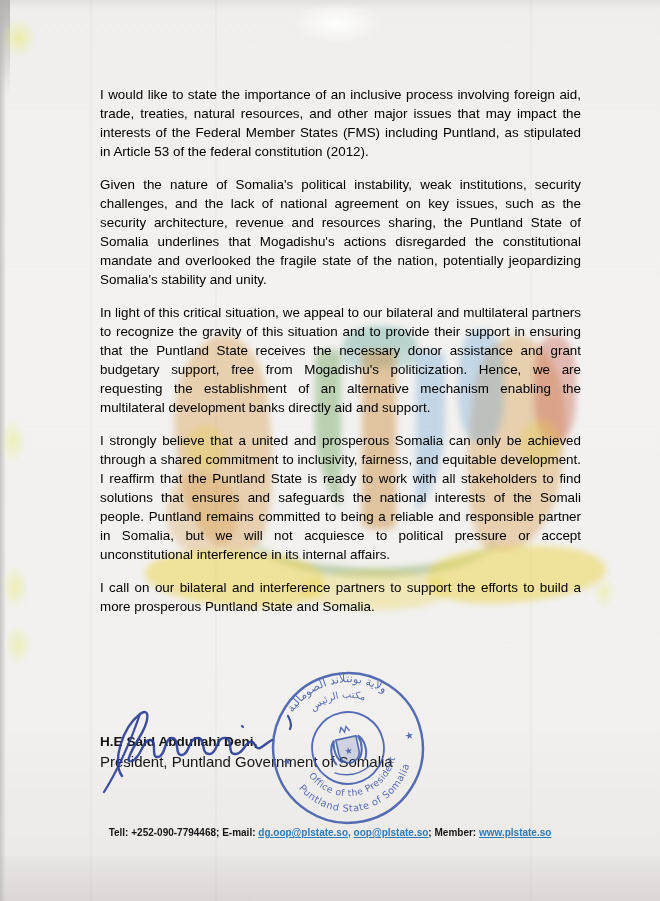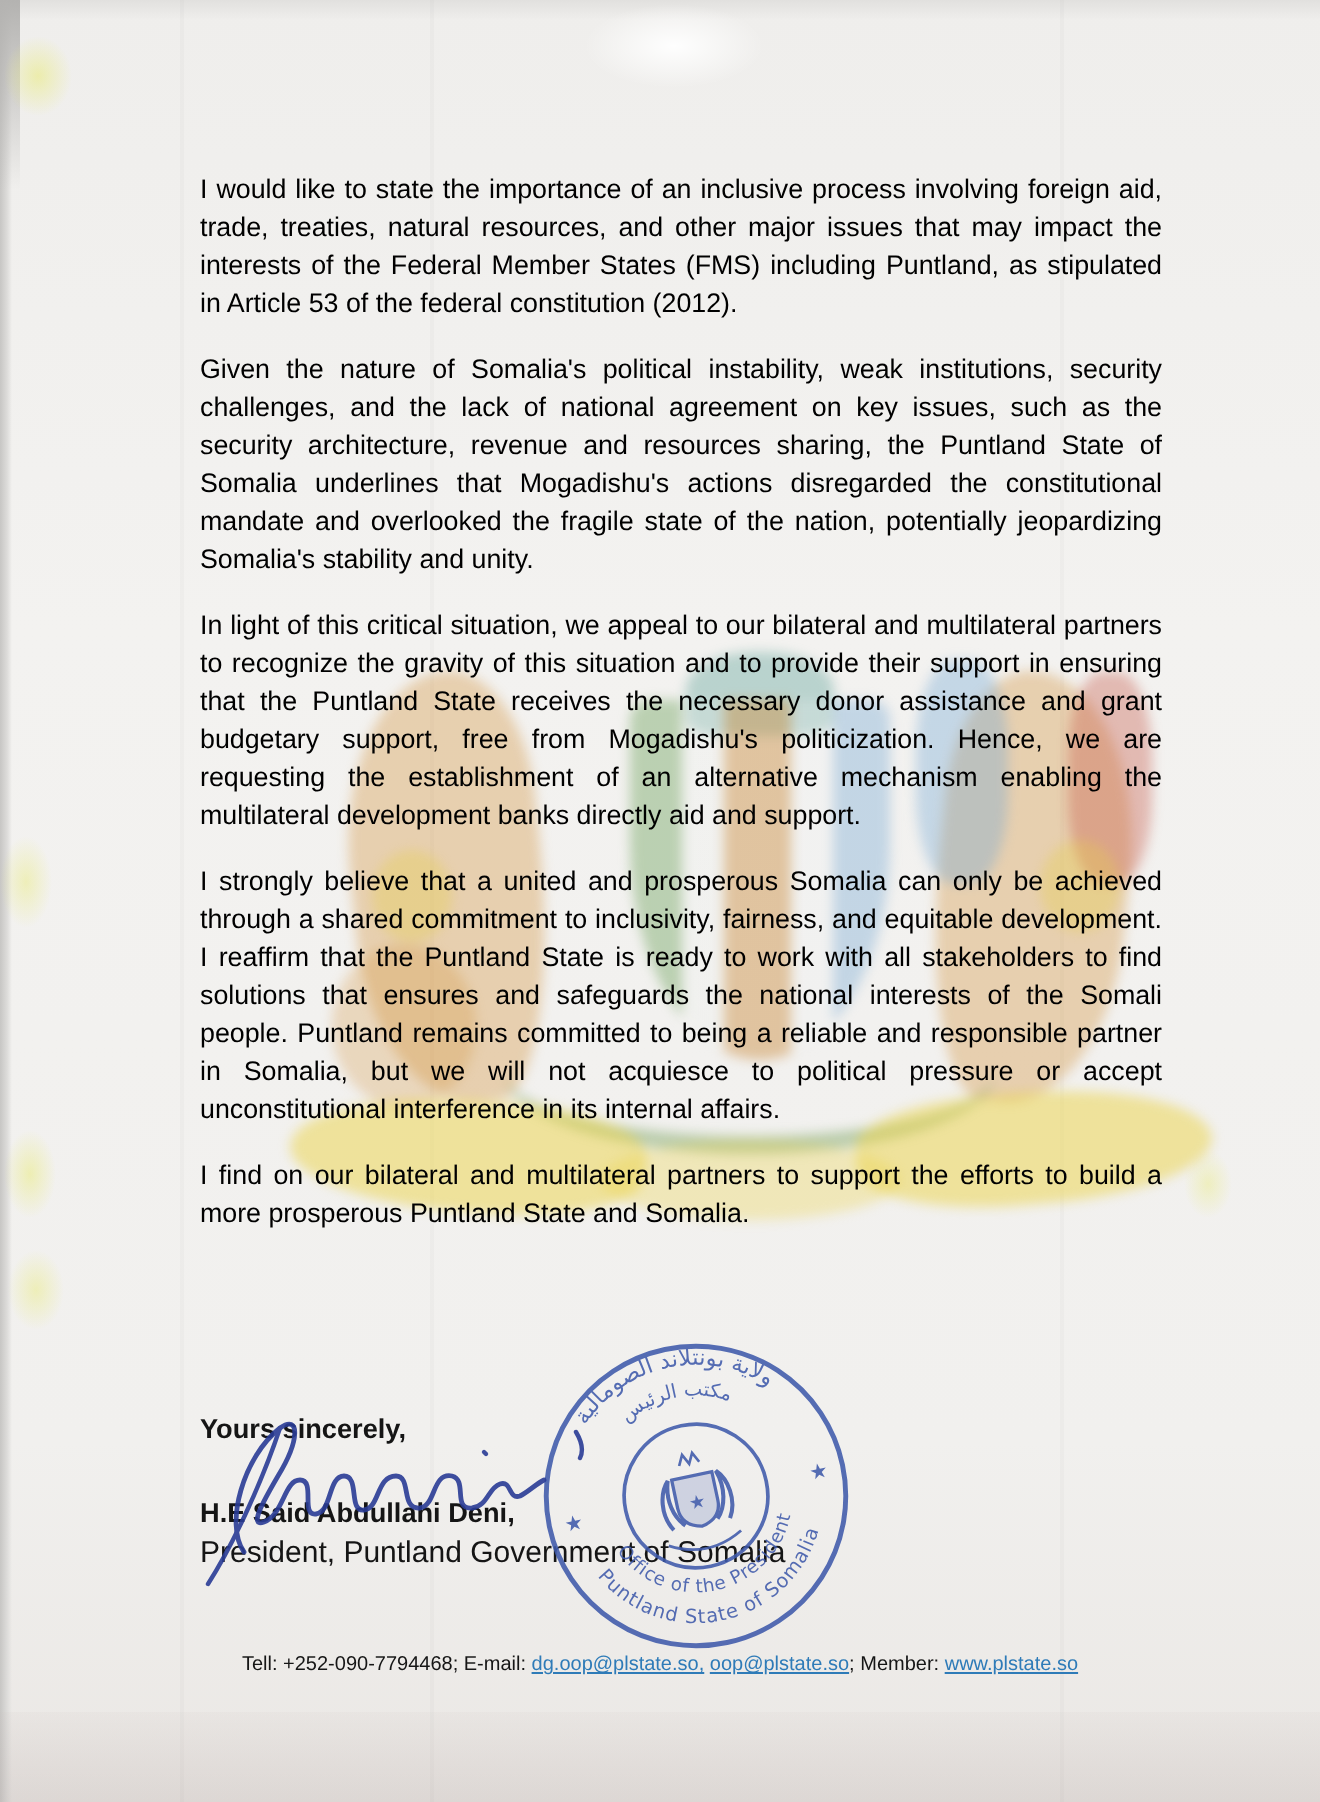--- a/index.html
+++ b/index.html
@@ -57,22 +57,22 @@
   .sig-name{font-weight:bold;font-size:13.6px;margin-top:27px;}
   .sig-title{font-size:15px;margin-top:4px;}
   .signature-svg{position:absolute;left:92px;top:698px;z-index:4;}
   
   .seal{position:absolute;left:268px;top:668px;width:160px;height:160px;z-index:3;
     transform:rotate(-12deg);opacity:.88;}
   .seal text{font-family:"DejaVu Sans",sans-serif;fill:#3f5aab;}
   
   .footer{position:absolute;left:0;top:827px;width:100%;text-align:center;z-index:2;
     font-size:10px;color:#161616;}
-  .footer .lab{font-weight:normal;}
-  .footer a{color:#2e7bb8;text-decoration:underline;font-weight:normal;}
+  .footer .lab{font-weight:bold;}
+  .footer a{color:#2e7bb8;text-decoration:underline;font-weight:bold;}
 </style>
 </head>
 <body>
 
 <div class="edge-left"></div>
 <div class="edge-top"></div>
 <div class="corner-tl"></div>
 <div class="glare-top"></div>
 <div class="bottom-band"></div>
 <div class="smudge s1"></div>
@@ -98,25 +98,24 @@
   <div class="wm-banner-l"></div>
   <div class="wm-banner-r"></div>
   <div class="wm-banner-m"></div>
 </div>
 
 <div class="letter">
   <p>I would like to state the importance of an inclusive process involving foreign aid, trade, treaties, natural resources, and other major issues that may impact the interests of the Federal Member States (FMS) including Puntland, as stipulated in Article 53 of the federal constitution (2012).</p>
   <p>Given the nature of Somalia's political instability, weak institutions, security challenges, and the lack of national agreement on key issues, such as the security architecture, revenue and resources sharing, the Puntland State of Somalia underlines that Mogadishu's actions disregarded the constitutional mandate and overlooked the fragile state of the nation, potentially jeopardizing Somalia's stability and unity.</p>
   <p>In light of this critical situation, we appeal to our bilateral and multilateral partners to recognize the gravity of this situation and to provide their support in ensuring that the Puntland State receives the necessary donor assistance and grant budgetary support, free from Mogadishu's politicization. Hence, we are requesting the establishment of an alternative mechanism enabling the multilateral development banks directly aid and support.</p>
   <p>I strongly believe that a united and prosperous Somalia can only be achieved through a shared commitment to inclusivity, fairness, and equitable development. I reaffirm that the Puntland State is ready to work with all stakeholders to find solutions that ensures and safeguards the national interests of the Somali people. Puntland remains committed to being a reliable and responsible partner in Somalia, but we will not acquiesce to political pressure or accept unconstitutional interference in its internal affairs.</p>
-  <p>I find on our bilateral and multilateral partners to support the efforts to build a more prosperous Puntland State and Somalia.</p>
+  <p>I call on our bilateral and interference partners to support the efforts to build a more prosperous Puntland State and Somalia.</p>
 </div>
 
 <div class="sig-block">
-  <div class="sig-closing">Yours sincerely,</div>
   <div class="sig-name">H.E Said Abdullahi Deni,</div>
   <div class="sig-title">President, Puntland Government of Somalia</div>
 </div>
 
 <svg class="signature-svg" width="230" height="100" viewBox="0 0 230 100">
   <g fill="none" stroke="#2a3c96" stroke-linecap="round" stroke-linejoin="round" opacity="0.9">
     <path stroke-width="2.4" d="M30,78 C20,64 30,30 48,16 C58,9 58,22 47,40 C40,52 32,66 40,63
       C50,59 50,42 58,42 C66,42 58,60 66,59 C74,58 72,40 80,40 C88,40 82,58 90,57
       C98,56 96,40 106,40 C114,40 108,57 118,56 C126,55 124,38 134,40 C142,42 134,57 144,56
       C152,55 152,46 158,44 C164,42 162,52 168,50 C172,48 176,44 180,42"></path>

